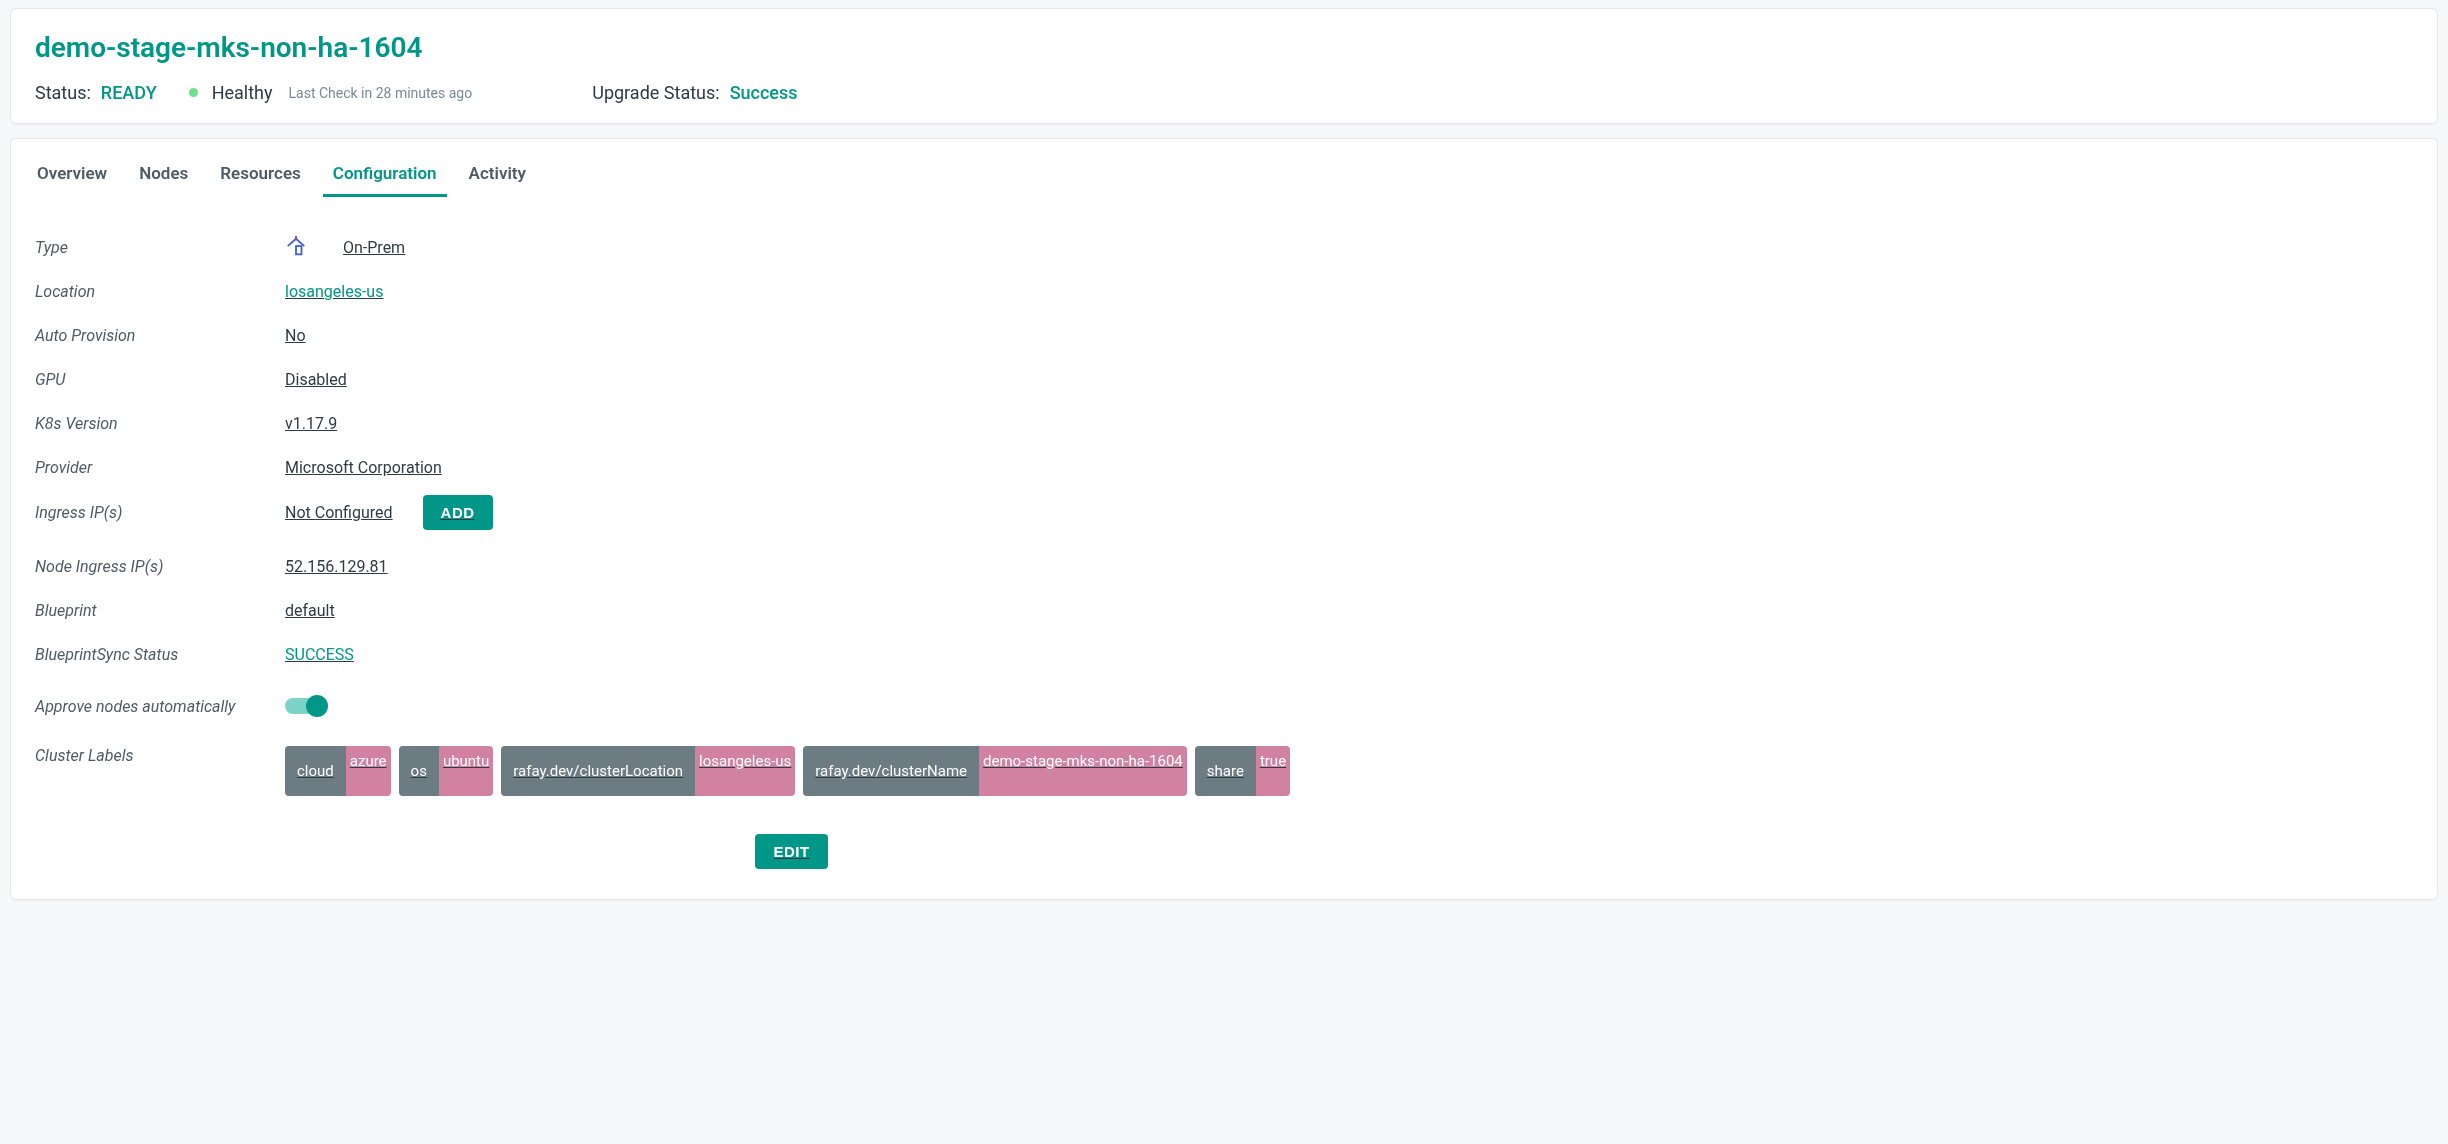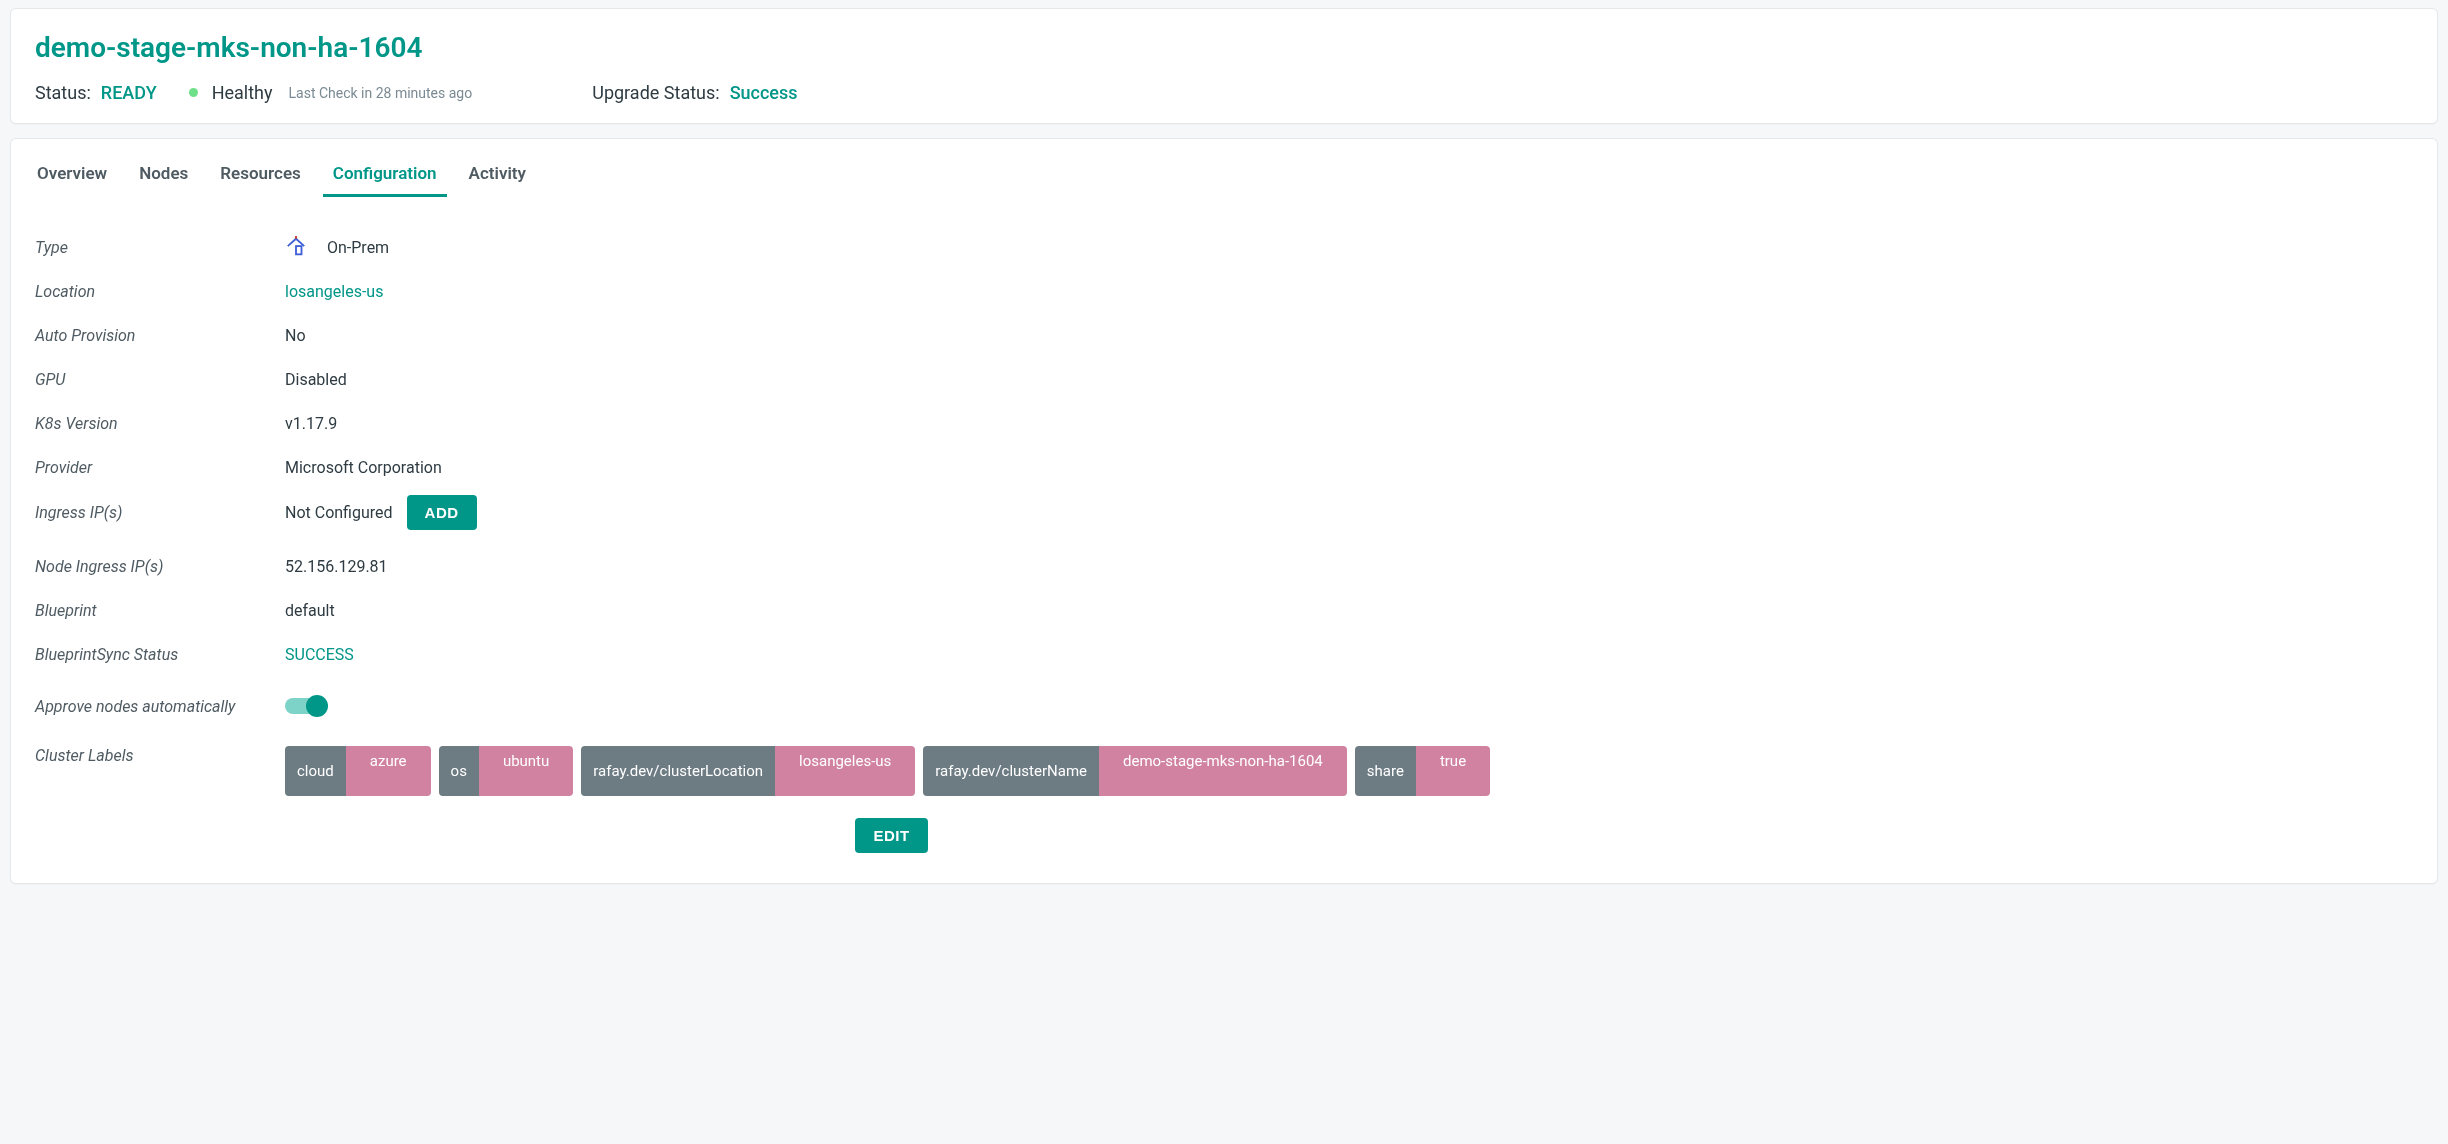--- a/index.html
+++ b/index.html
@@ -126,22 +126,23 @@
     flex: 0 0 250px;
     color: var(--text-muted);
     font-size: 16px;
     font-style: italic;
   }
   .row .val {
     color: var(--text-dark);
     font-size: 16px;
     display: flex;
     align-items: center;
-    gap: 14px;
+    gap: 30px;
     flex-wrap: wrap;
+    text-decoration: underline;
   }
   .val-teal {
     color: var(--teal);
   }
   .btn {
     background: var(--teal);
     color: #fff;
     border: none;
     border-radius: 4px;
     padding: 9px 18px;
@@ -175,21 +176,21 @@
     margin-bottom: 8px;
   }
   .chip-pair .ck {
     background: var(--gray-chip);
     color: #fff;
     padding: 16px 12px;
   }
   .chip-pair .cv {
     background: var(--pink-chip);
     color: #fff;
-    padding: 6px 24px;
+    padding: 6px 4px;
   }
   .labels-wrap {
     display: flex;
     flex-direction: column;
     align-items: flex-start;
     gap: 8px;
   }
   .labels-line {
     display: flex;
     flex-wrap: wrap;

